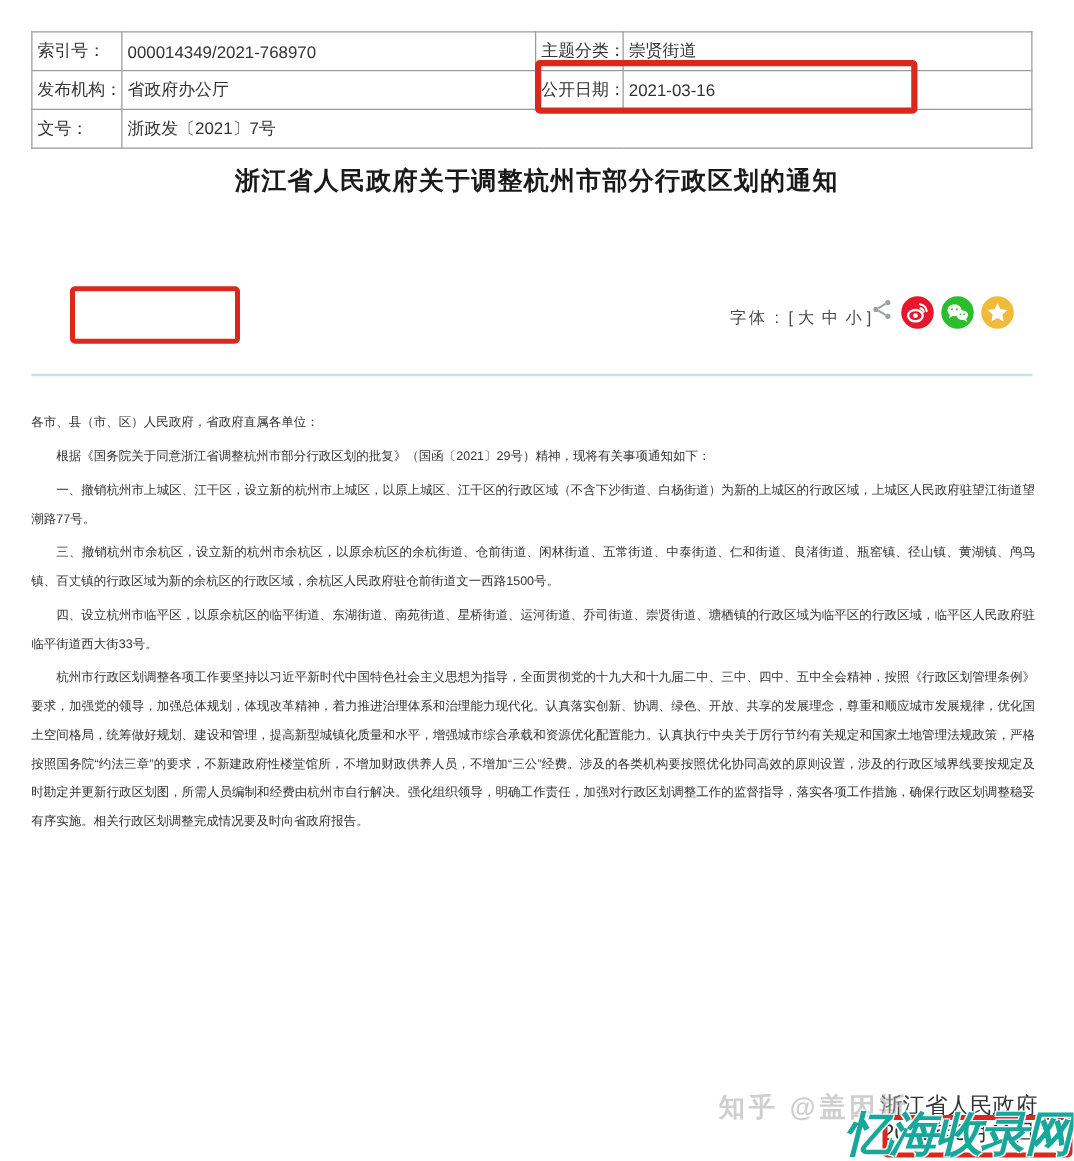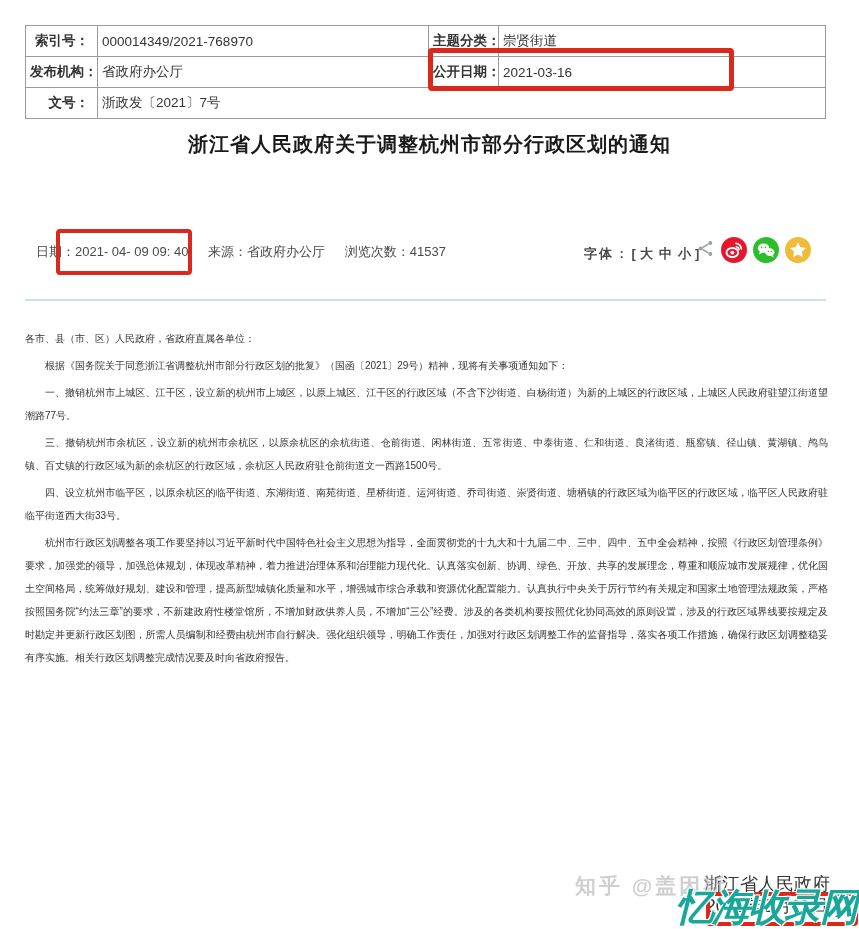--- a/index.html
+++ b/index.html
@@ -8,33 +8,33 @@
     --border:#9b9b9b; --wmgrey:#a8a8a8;
   }
   html,body{margin:0;padding:0;background:#fff;}
   .page{
     position:relative;width:859px;height:929px;background:#fff;overflow:hidden;
     font-family:"Liberation Sans","DejaVu Sans",sans-serif;color:var(--text);
   }
   
   table.meta{position:absolute;left:25px;top:25px;width:800px;border-collapse:collapse;table-layout:fixed;}
   table.meta td{border:1px solid var(--border);height:30px;font-size:13.5px;color:#333;padding:0 4px;text-align:left;overflow:hidden;}
-  table.meta td.lbl{font-weight:bold;text-align:right;padding-right:8px;white-space:nowrap;}
+  table.meta td.lbl{font-weight:normal;padding-right:8px;white-space:nowrap;}
   
   .hl{position:absolute;border:5px solid var(--red);border-radius:4px;background:transparent;pointer-events:none;}
   .hl-open-date{left:428px;top:48px;width:296px;height:33px;}
   .hl-pub-date{left:56px;top:229px;width:128px;height:38px;border-width:4px;}
   .hl-watermark{left:706px;top:892px;width:144px;height:26px;border-width:4px;z-index:6;}
   
   h1.title{position:absolute;left:0;top:131px;width:100%;margin:0;text-align:center;
     font-size:20px;font-weight:bold;color:#1a1a1a;letter-spacing:1px;}
   
   .infobar{position:absolute;left:36px;top:243px;font-size:13px;color:#4a4a4a;white-space:nowrap;}
   .infobar .grp{margin-right:16px;}
-  .fontctl{position:absolute;left:584px;top:245px;font-size:13px;color:#4a4a4a;letter-spacing:2px;font-weight:bold;}
+  .fontctl{position:absolute;left:584px;top:245px;font-size:13px;color:#4a4a4a;letter-spacing:2px;}
   .fontctl .opt{cursor:pointer;margin:0 2px;}
   .shareicons{position:absolute;left:696px;top:237px;display:flex;align-items:center;gap:6px;}
   .icn{width:26px;height:26px;border-radius:50%;display:inline-flex;align-items:center;justify-content:center;}
   .icn svg{width:22px;height:22px;}
   .icn.weibo{background:var(--weibo);}
   .icn.wechat{background:var(--wechat);}
   .icn.qzone{background:var(--qzone);}
   .sharealt svg{width:19px;height:19px;}
   .wechat-eye{fill:var(--wechat);}
   
@@ -82,25 +82,20 @@
         <td class="lbl">文号：</td>
         <td class="val" colspan="3">浙政发〔2021〕7号</td>
       </tr>
     </tbody>
   </table>
 
   <div class="hl hl-open-date"></div>
 
   <h1 class="title">浙江省人民政府关于调整杭州市部分行政区划的通知</h1>
 
-  <div class="infobar">
-    <span class="grp"><span>日期：</span><span>2021- 04- 09 09: 40</span></span>
-    <span class="grp"><span>来源：</span><span>省政府办公厅</span></span>
-    <span class="grp"><span>浏览次数：</span><span>41537</span></span>
-  </div>
 
   <div class="hl hl-pub-date"></div>
 
   <div class="fontctl">
     <span>字体 : [</span><span class="opt">大</span><span class="opt">中</span><span class="opt">小</span><span>]</span>
   </div>
 
   <div class="shareicons">
     <span class="sharealt">
       <svg viewBox="0 0 24 24" fill="none" stroke="#9aa0a6" stroke-width="2">

